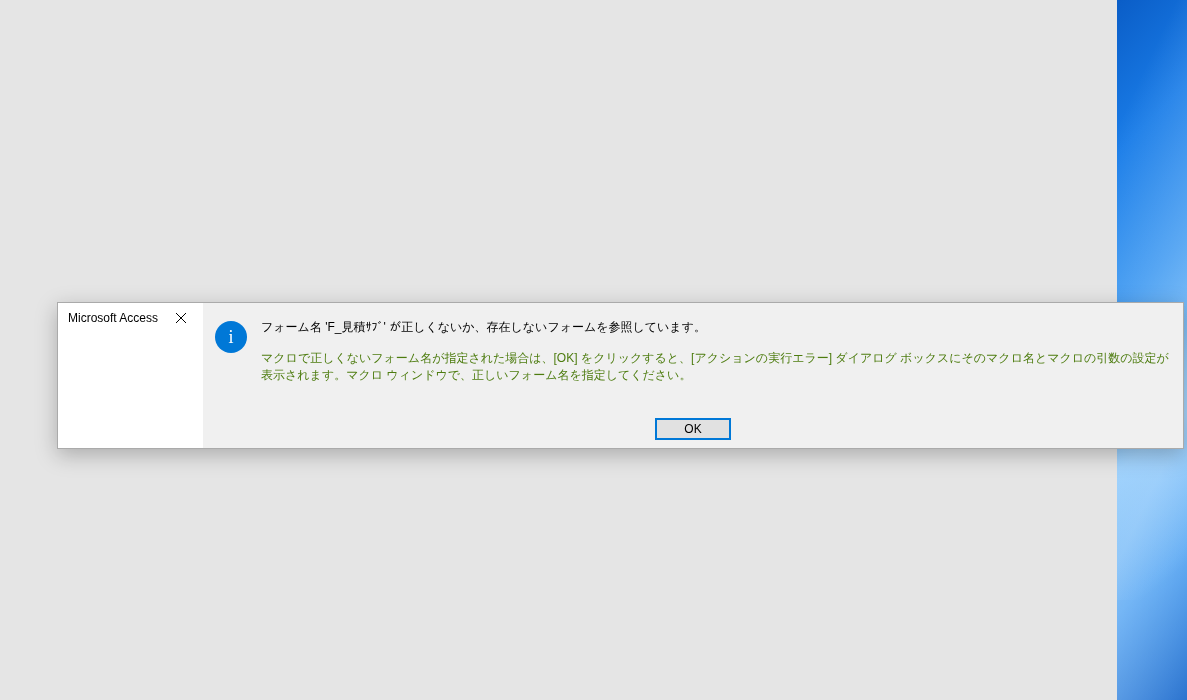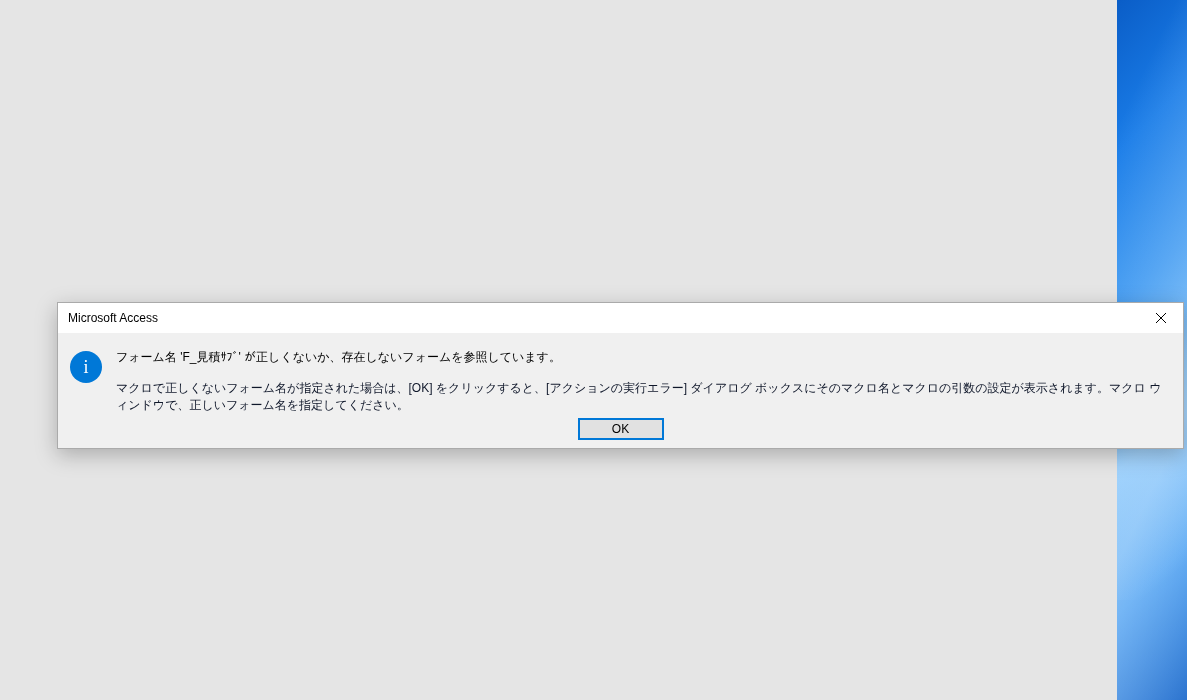--- a/index.html
+++ b/index.html
@@ -53,21 +53,21 @@
     .dialog {
       position: absolute;
       top: 302px;
       left: 57px;
       width: 1127px;
       height: 147px;
       background: #ffffff;
       border: 1px solid #aaaaaa;
       box-shadow: 0 6px 20px rgba(0,0,0,0.25);
       display: flex;
-      flex-direction: column;
+      flex-direction: row;
     }
     .dialog-titlebar {
       height: 30px;
       display: flex;
       align-items: center;
       justify-content: space-between;
       padding-left: 10px;
       background: #ffffff;
       border-bottom: none;
     }
@@ -124,30 +124,30 @@
       padding-top: 4px;
     }
     .msg-main {
       font-size: 12px;
       font-weight: normal;
       color: #000;
       margin-bottom: 14px;
     }
     .msg-detail {
       font-size: 12px;
-      color: #0f172a;
+      color: #4d7c0f;
       line-height: 1.4;
     }
     .btn-row {
       display: flex;
       justify-content: center;
       padding-top: 4px;
     }
     .ok-btn {
-      width: 86px;
+      width: 76px;
       height: 22px;
       background: #e1e1e1;
       border: 2px solid #0078d7;
       font-size: 12px;
       color: #000;
       cursor: pointer;
       font-family: inherit;
     }
   </style>
 </head>

